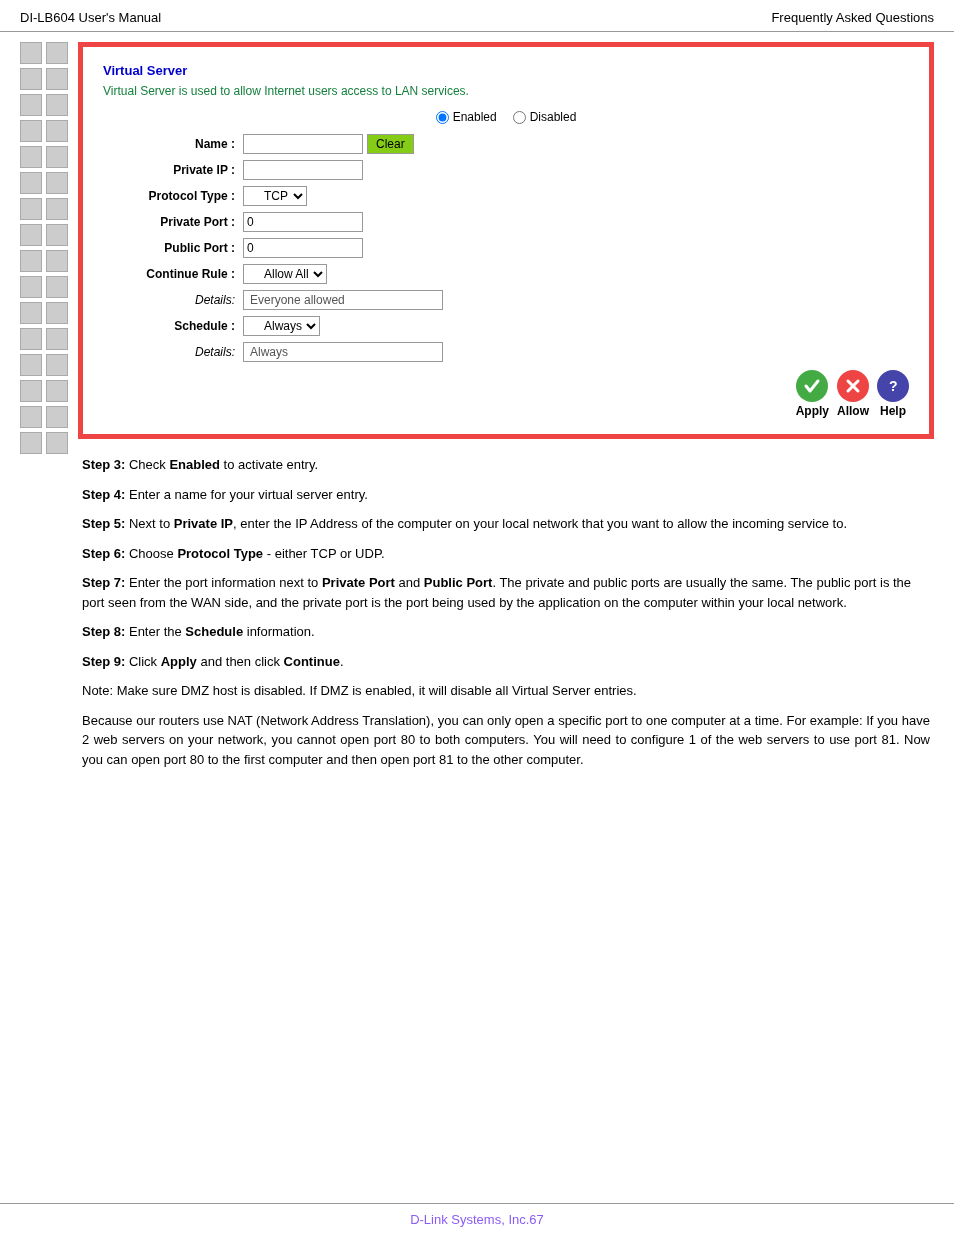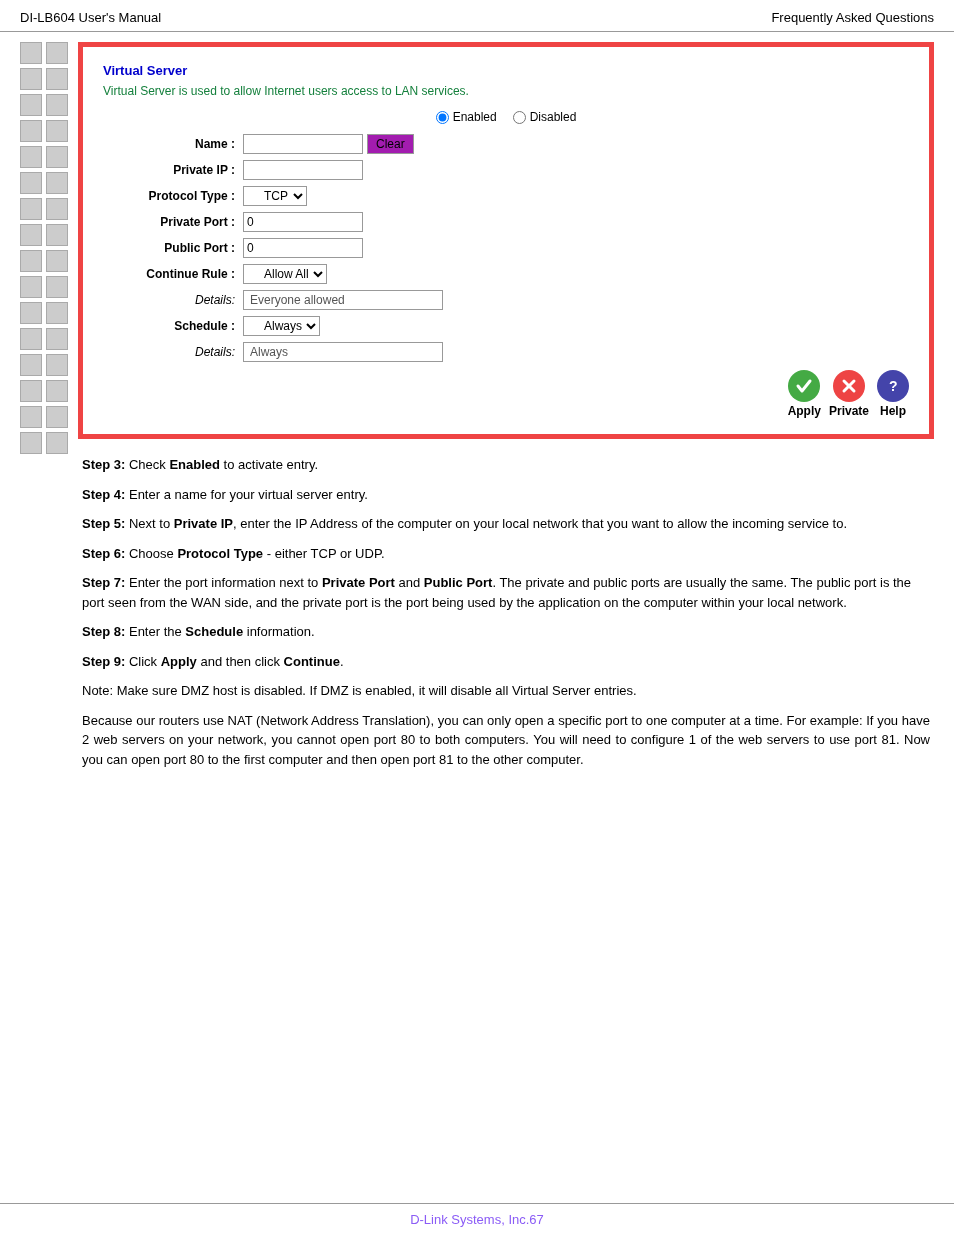--- a/index.html
+++ b/index.html
@@ -112,21 +112,21 @@
       height: 20px;
       width: 120px;
       font-size: 12px;
       padding: 0 3px;
     }
 
     .clear-btn {
       margin-left: 4px;
       padding: 1px 8px;
       font-size: 12px;
-      background: #a21caf;
+      background: #84cc16;
       border: 1px solid #999;
       cursor: pointer;
       height: 20px;
     }
 
     .form-select {
       font-size: 12px;
       height: 20px;
       border: 1px solid #999;
       background: #fff;
@@ -360,21 +360,21 @@
             </div>
             <span class="action-btn-label">Apply</span>
           </div>
           <div class="action-btn">
             <div class="action-btn-icon cancel-icon">
               <svg width="20" height="20" viewBox="0 0 20 20">
                 <line x1="5" y1="5" x2="15" y2="15" stroke="white" stroke-width="3" stroke-linecap="round"></line>
                 <line x1="15" y1="5" x2="5" y2="15" stroke="white" stroke-width="3" stroke-linecap="round"></line>
               </svg>
             </div>
-            <span class="action-btn-label">Private</span>
+            <span class="action-btn-label">Allow</span>
           </div>
           <div class="action-btn">
             <div class="action-btn-icon help-icon">
               <svg width="20" height="20" viewBox="0 0 20 20">
                 <text x="6" y="15" fill="white" font-size="14" font-weight="bold">?</text>
               </svg>
             </div>
             <span class="action-btn-label">Help</span>
           </div>
         </div>

